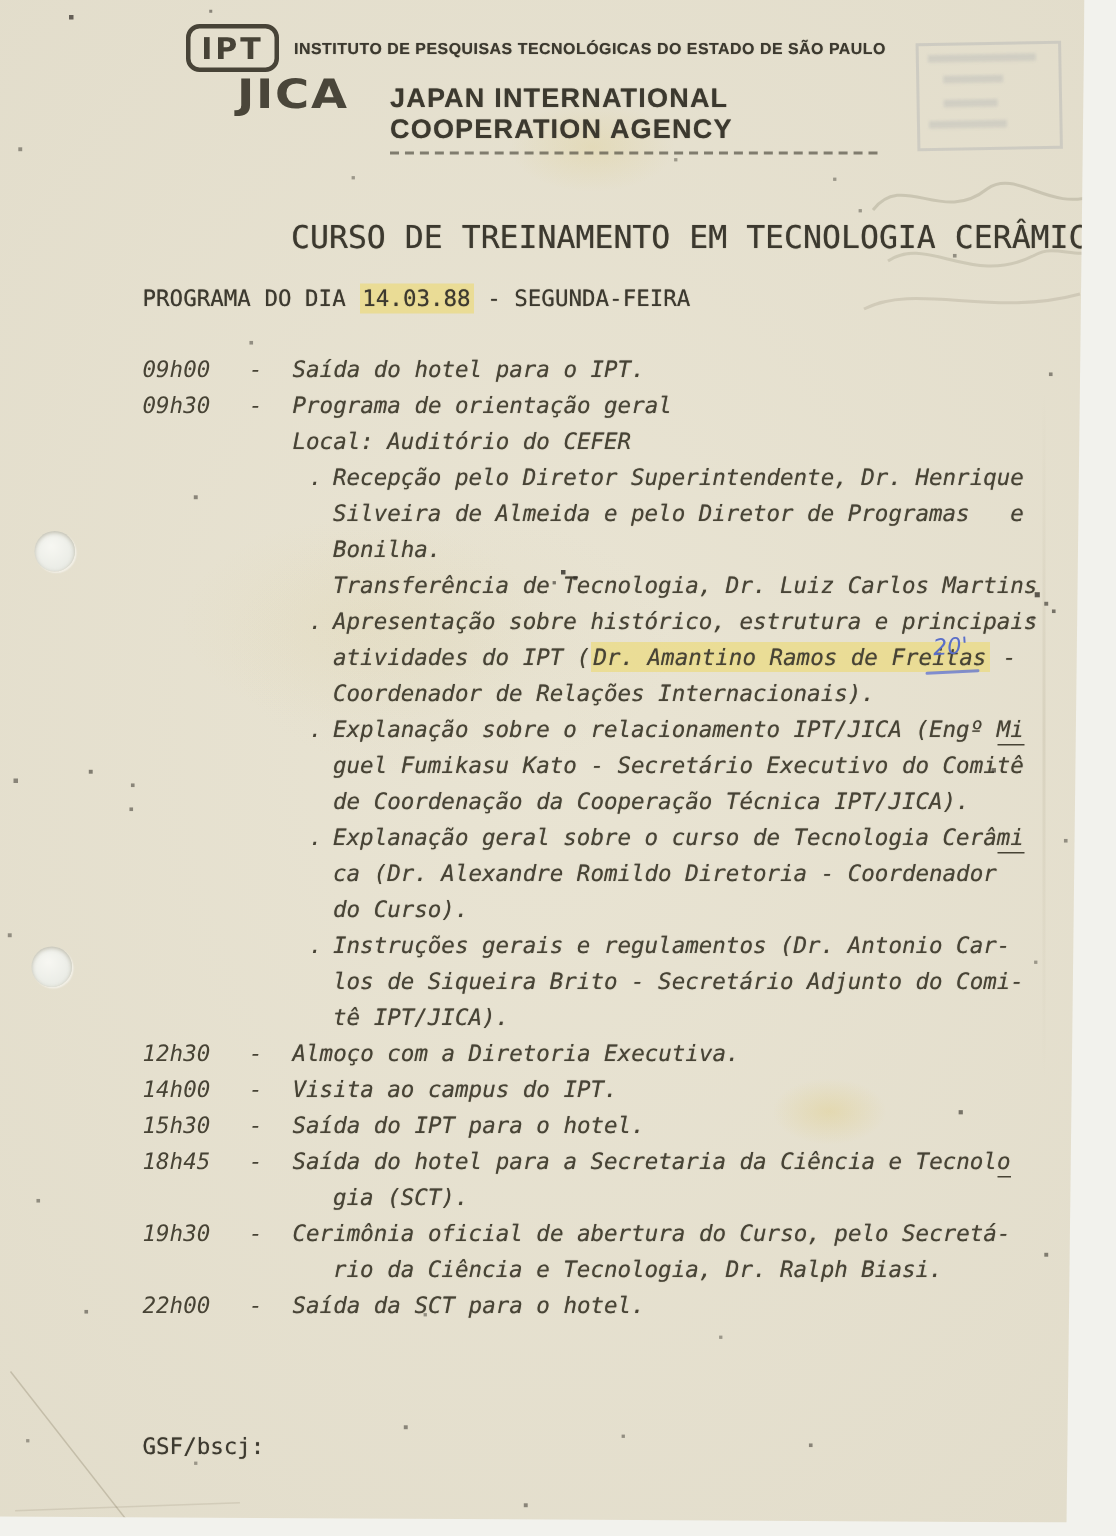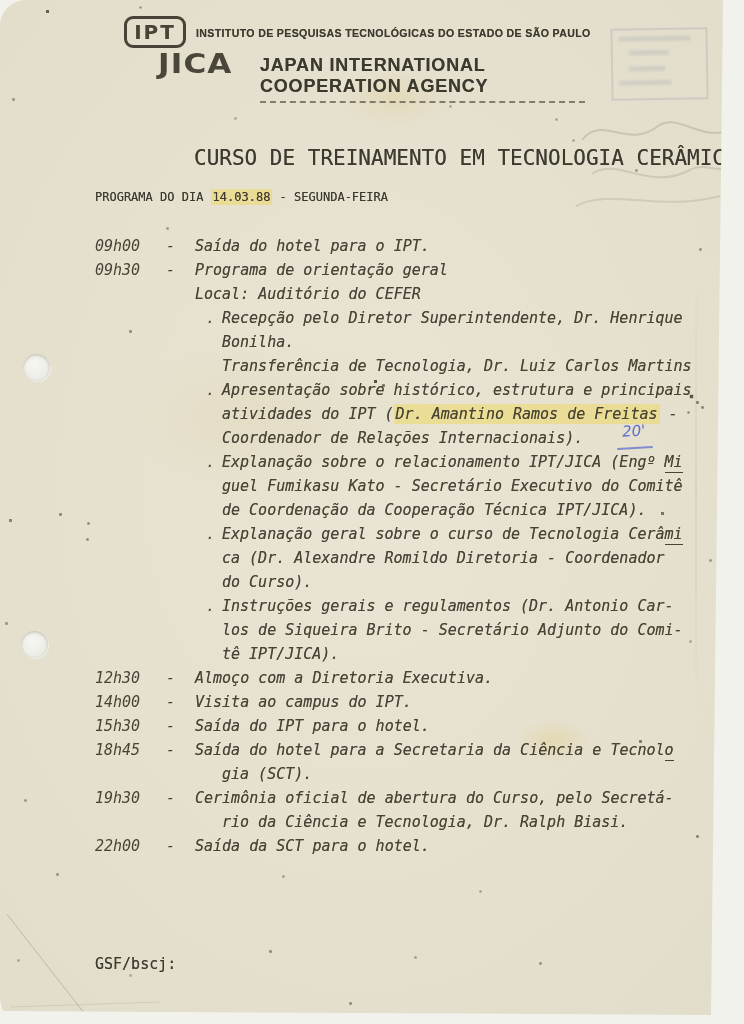--- a/index.html
+++ b/index.html
@@ -11,21 +11,20 @@
   .paper{
     position:absolute;left:0;top:0;width:744px;height:1024px;
     background:
       radial-gradient(ellipse 55px 30px at 395px 98px, rgba(214,186,74,.16), transparent),
       radial-gradient(ellipse 38px 22px at 553px 741px, rgba(218,188,70,.22), transparent),
       radial-gradient(ellipse 150px 90px at 300px 430px, rgba(205,195,155,.10), transparent),
       radial-gradient(ellipse 120px 70px at 240px 415px, rgba(216,196,120,.10), transparent),
       radial-gradient(ellipse 600px 800px at 360px 480px, rgba(0,0,0,0), rgba(125,115,85,.07)),
       #e9e4d3;
     clip-path: polygon(0 0, 723px 0, 711px 1015px, 0 1011px);
-    border-radius: 26px;
   }
   .crease-v{position:absolute;left:695px;top:260px;width:2px;height:460px;
     background:linear-gradient(rgba(140,130,100,0), rgba(140,130,100,.14), rgba(140,130,100,0));}
   .crease-bl{position:absolute;left:-18px;top:965px;width:130px;height:1px;
     background:rgba(125,115,88,.30);transform:rotate(52deg);}
   .crease-b2{position:absolute;left:10px;top:1004px;width:150px;height:1px;
     background:rgba(125,115,88,.16);transform:rotate(-2deg);}
 
   
   .ipt-logo{
@@ -62,21 +61,21 @@
   .stamp i:nth-child(2){left:16px;top:20px;width:40px;}
   .stamp i:nth-child(3){left:16px;top:36px;width:36px;}
   .stamp i:nth-child(4){left:6px;top:50px;width:52px;}
   .scribbles{position:absolute;left:570px;top:102px;}
 
   
   .typed{color:#3c392f;text-shadow:0 0 .6px rgba(60,55,42,.65);}
   .doc-title{
     position:absolute;left:194px;top:146px;font-size:21px;white-space:pre;
   }
-  .prog-line{position:absolute;left:95px;top:190px;font-size:12px;white-space:pre;}
+  .prog-line{position:absolute;left:95px;top:190px;font-size:15px;white-space:pre;}
   .hl{background:rgba(238,215,92,.50);padding:1px 2px;}
 
   .schedule{position:absolute;left:95px;top:237px;width:600px;font-size:15px;text-align:center;}
   .line{position:relative;height:24px;color:#46432f;}
   .line, .line *{color:#474335;}
   .time{position:absolute;left:0;font-style:italic;}
   .dash{position:absolute;left:71px;font-style:italic;}
   .bullet{position:absolute;left:111px;font-style:italic;}
   .txt{position:absolute;top:0;font-style:italic;white-space:pre;text-shadow:0 0 .6px rgba(60,55,42,.6);}
   .ind-a{left:100px;} .ind-b{left:127px;}
@@ -182,20 +181,23 @@
         <span class="txt ind-a"><span class="">Programa de orientação geral</span></span>
       </div>
       <div class="line">
         <span class="txt ind-a"><span class="">Local: Auditório do CEFER</span></span>
       </div>
       <div class="line">
         <span class="bullet">.</span>
         <span class="txt ind-b"><span class="">Recepção pelo Diretor Superintendente, Dr. Henrique</span></span>
       </div>
       <div class="line">
+        <span class="txt ind-b"><span class="">Silveira de Almeida e pelo Diretor de Programas   e</span></span>
+      </div>
+      <div class="line">
         <span class="txt ind-b"><span class="">Bonilha.</span></span>
       </div>
       <div class="line">
         <span class="txt ind-b"><span class="">Transferência de Tecnologia, Dr. Luiz Carlos Martins</span></span>
       </div>
       <div class="line">
         <span class="bullet">.</span>
         <span class="txt ind-b"><span class="">Apresentação sobre histórico, estrutura e principais</span></span>
       </div>
       <div class="line">

